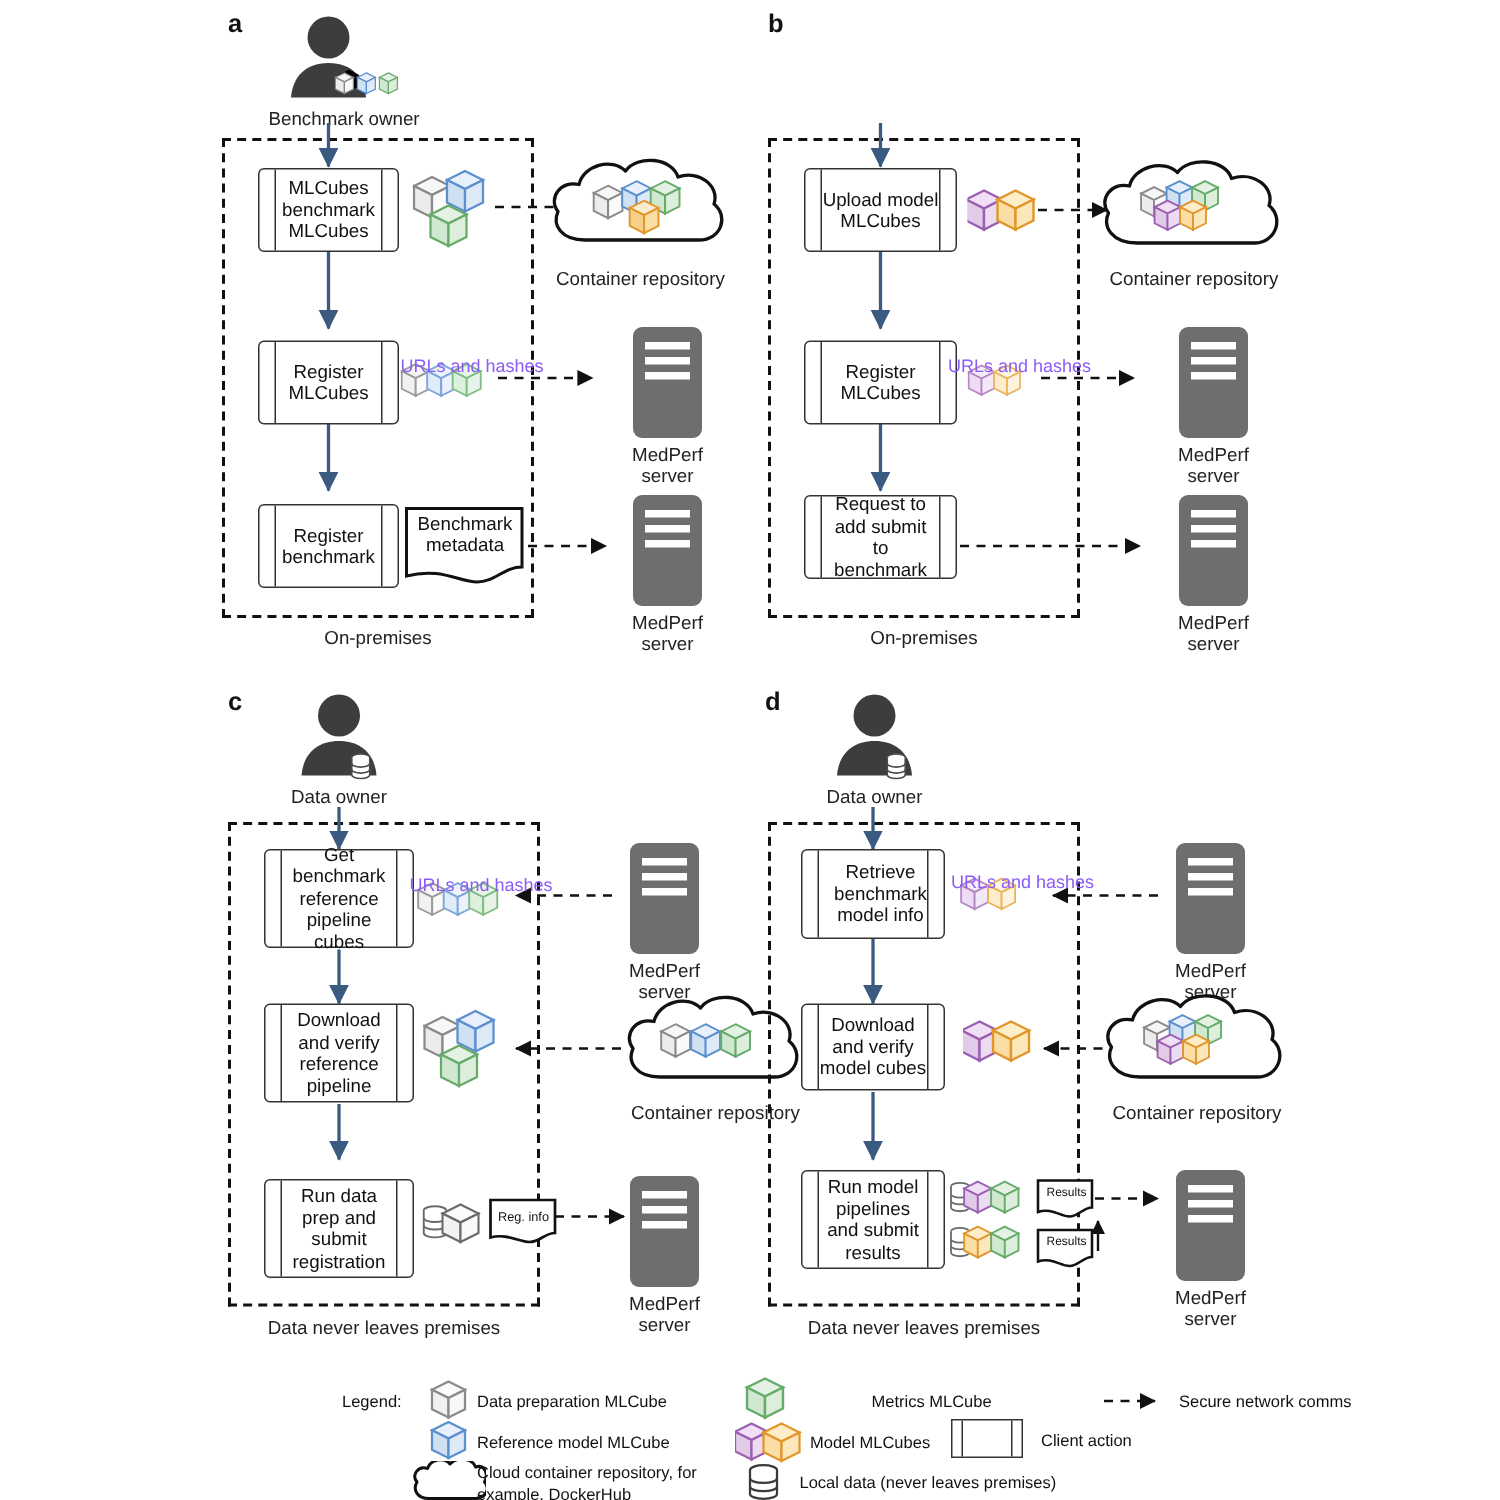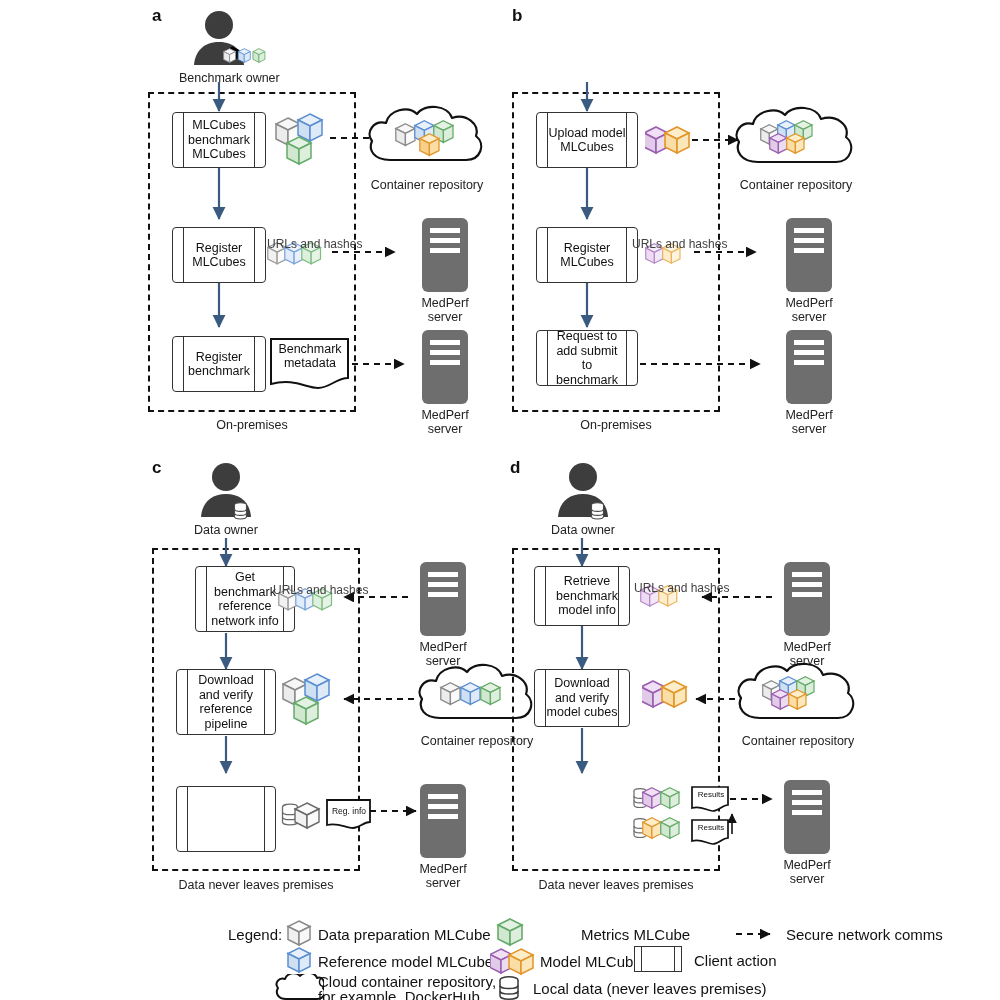--- a/index.html
+++ b/index.html
@@ -25,28 +25,28 @@
   .server{position:absolute;}
   .server .box{width:46px;height:74px;background:#6e6e6e;border-radius:6px;position:relative;}
   .server .box i{position:absolute;left:8px;right:8px;height:5px;background:#fff;display:block;}
   .server .box i:nth-child(1){top:10px;}
   .server .box i:nth-child(2){top:20px;}
   .server .box i:nth-child(3){top:30px;}
   .server .cap{font-size:12.5px;line-height:14px;text-align:center;color:#222;margin-top:4px;white-space:nowrap;}
 
   .cloudwrap{position:absolute;text-align:center;}
   .cloudwrap .cap{font-size:12.5px;color:#222;margin-top:2px;white-space:nowrap;}
-  .floatlabel{position:absolute;font-size:12px;line-height:13.5px;color:#404040;text-align:center;z-index:6;white-space:nowrap;}
+  .floatlabel{position:absolute;font-size:12px;line-height:13.5px;color:#8b5cf6;text-align:center;z-index:6;white-space:nowrap;}
   .cubegroup{position:absolute;z-index:4;}
   .docshape{position:absolute;z-index:5;}
   .doclabel{position:absolute;z-index:6;font-size:12.5px;line-height:14px;text-align:center;color:#111;}
 
   
   .legend{position:absolute;}
-  .legend .ltext{position:absolute;font-size:15px;line-height:14.5px;color:#111;white-space:nowrap;}
+  .legend .ltext{position:absolute;font-size:11px;line-height:14.5px;color:#111;white-space:nowrap;}
   .legend .ltext.two{white-space:normal;width:180px;}
 </style>
 </head>
 <body>
 
 <div id="stage">
 
   <svg width="0" height="0" style="position:absolute">
     <defs>
       <marker id="arrB" markerWidth="7" markerHeight="7" refX="5.6" refY="3" orient="auto">
@@ -391,45 +391,51 @@
 
   <div class="dashbox" style="left:152px;top:548px;width:208px;height:323px;"></div>
   <div class="dashcaption" style="left:140px;top:878px;width:232px;">Data never leaves premises</div>
 
   <svg style="position:absolute;left:152px;top:538px;" width="210" height="340">
     <line x1="74" y1="0" x2="74" y2="28" stroke="#3a5a80" stroke-width="2.2" marker-end="url(#arrB)"></line>
     <line x1="74" y1="95" x2="74" y2="131" stroke="#3a5a80" stroke-width="2.2" marker-end="url(#arrB)"></line>
     <line x1="74" y1="198" x2="74" y2="235" stroke="#3a5a80" stroke-width="2.2" marker-end="url(#arrB)"></line>
   </svg>
 
-  <div class="action" style="left:176px;top:566px;width:100px;height:66px;margin-left:19px;">
+  <div class="action" style="left:176px;top:566px;width:100px;height:66px;">
     <span class="bar l"></span>
     <span class="bar r"></span>
     <span class="txt" style="padding:0 11px;">
       <span>Get</span><br>
       <span>benchmark</span><br>
       <span>reference</span><br>
-      <span>network info</span>
+      <span>pipeline cubes</span>
     </span>
   </div>
 
   <div class="action" style="left:176px;top:669px;width:100px;height:66px;">
     <span class="bar l"></span>
     <span class="bar r"></span>
     <span class="txt">
       <span>Download</span><br>
       <span>and verify</span><br>
       <span>reference</span><br>
       <span>pipeline</span>
     </span>
   </div>
 
   <div class="action" style="left:176px;top:786px;width:100px;height:66px;">
     <span class="bar l"></span>
     <span class="bar r"></span>
+    <span class="txt">
+      <span>Run data</span><br>
+      <span>prep and</span><br>
+      <span>submit</span><br>
+      <span>registration</span>
+    </span>
   </div>
 
   <div class="cubegroup" style="left:278px;top:584px;">
     <svg width="66" height="34" viewBox="0 0 66 34">
       <g transform="translate(0,4) scale(0.78)">
         <path d="M13,1 L25,7 L13,13 L1,7 Z" fill="#f7f7f7" stroke="#9a9a9a" stroke-width="1.6"></path>
         <path d="M1,7 L13,13 L13,28 L1,22 Z" fill="#f1f1f1" stroke="#9a9a9a" stroke-width="1.6"></path>
         <path d="M25,7 L13,13 L13,28 L25,22 Z" fill="#fafafa" stroke="#9a9a9a" stroke-width="1.6"></path>
       </g>
       <g transform="translate(17,4) scale(0.78)">
@@ -578,20 +584,30 @@
   <div class="action" style="left:534px;top:669px;width:96px;height:58px;">
     <span class="bar l"></span>
     <span class="bar r"></span>
     <span class="txt" style="padding:0 10px;">
       <span>Download</span><br>
       <span>and verify</span><br>
       <span>model cubes</span>
     </span>
   </div>
 
+  <div class="action" style="left:534px;top:780px;width:96px;height:66px;">
+    <span class="bar l"></span>
+    <span class="bar r"></span>
+    <span class="txt" style="padding:0 10px;">
+      <span>Run model</span><br>
+      <span>pipelines</span><br>
+      <span>and submit</span><br>
+      <span>results</span>
+    </span>
+  </div>
 
   <div class="cubegroup" style="left:640px;top:582px;">
     <svg width="46" height="32" viewBox="0 0 46 32">
       <g transform="translate(0,3) scale(0.75)">
         <path d="M13,1 L25,7 L13,13 L1,7 Z" fill="#f5ecf8" stroke="#b487c5" stroke-width="1.6"></path>
         <path d="M1,7 L13,13 L13,28 L1,22 Z" fill="#eedcf4" stroke="#b487c5" stroke-width="1.6"></path>
         <path d="M25,7 L13,13 L13,28 L25,22 Z" fill="#f3e8f7" stroke="#b487c5" stroke-width="1.6"></path>
       </g>
       <g transform="translate(18,3) scale(0.75)">
         <path d="M13,1 L25,7 L13,13 L1,7 Z" fill="#fef6e5" stroke="#eab45f" stroke-width="1.6"></path>

